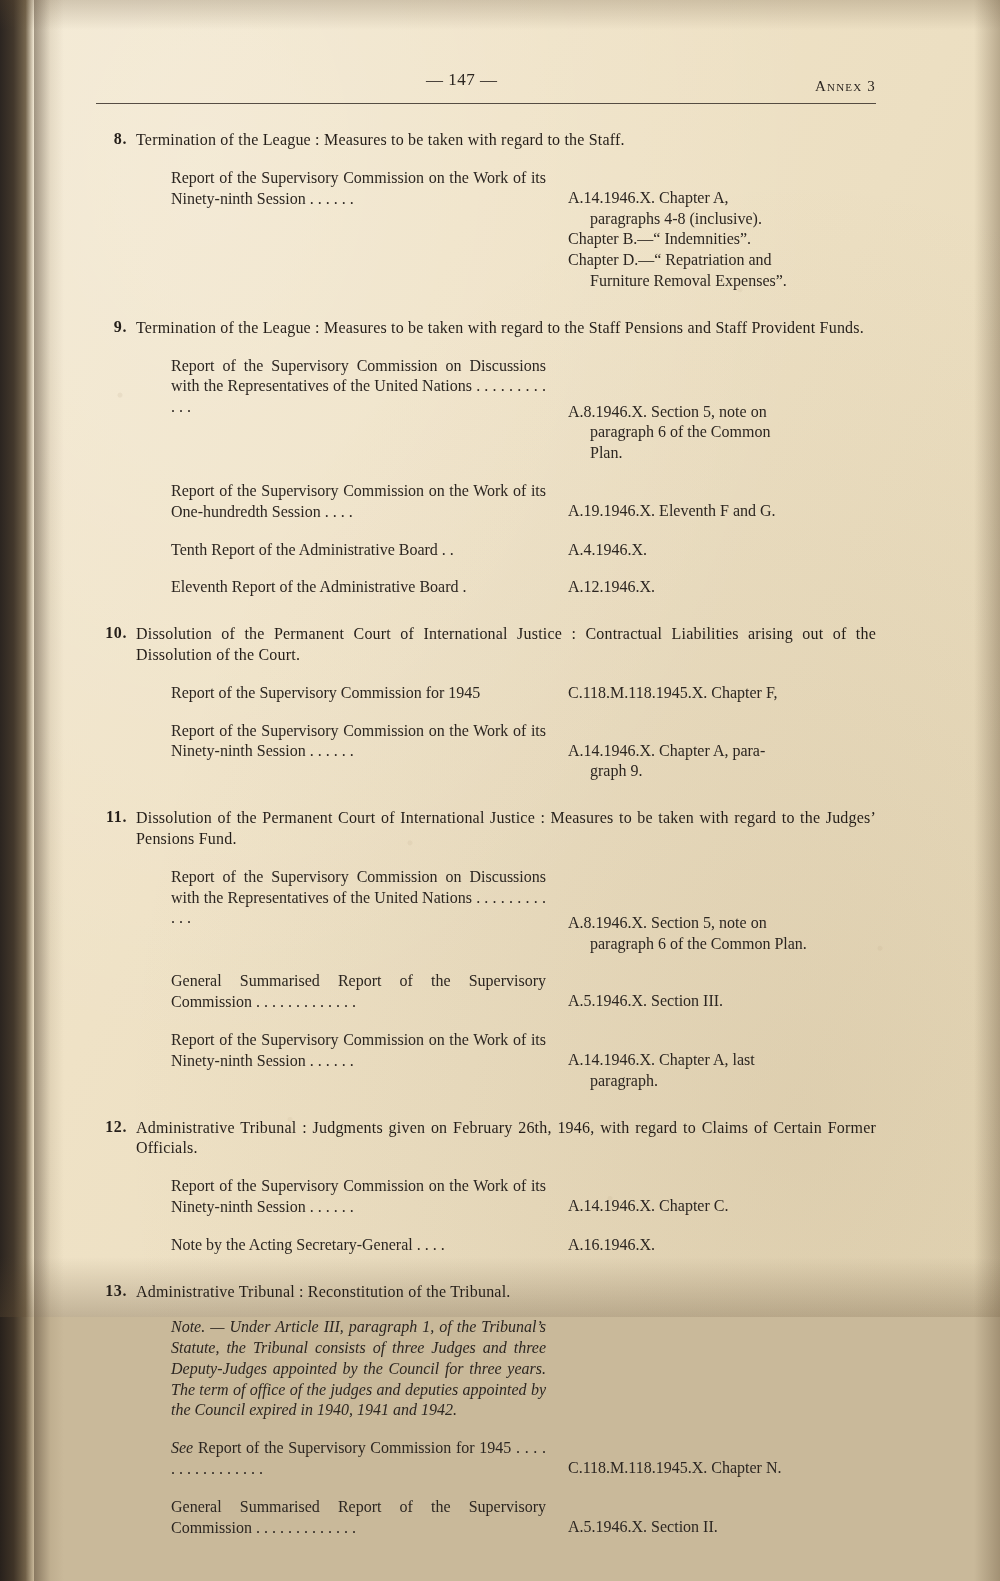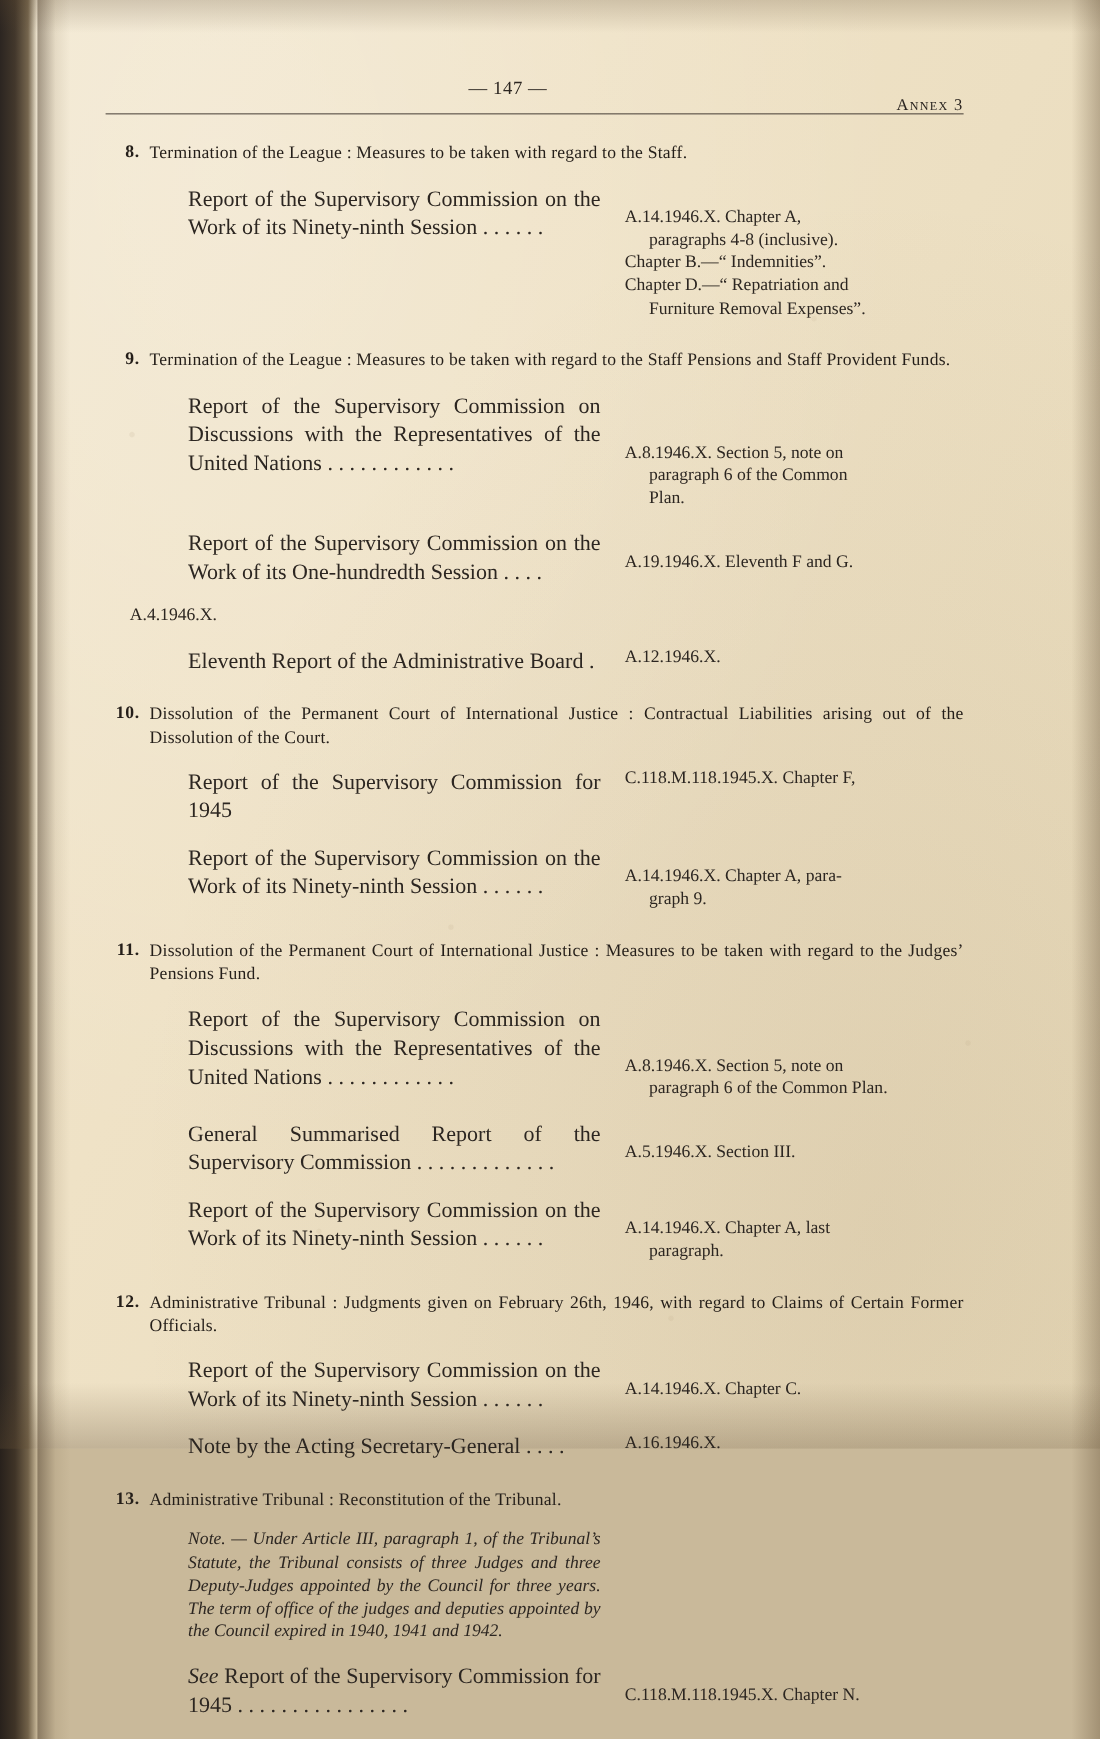--- a/index.html
+++ b/index.html
@@ -82,21 +82,21 @@
     position: absolute;
     left: 330px;
     top: 0;
     font-size: 17px;
     letter-spacing: 0.5px;
     color: #2b2520;
   }
   .runhead .annex {
     position: absolute;
     right: 0;
-    top: 18px;
+    top: 8px;
     font-size: 15px;
     font-variant: small-caps;
     letter-spacing: 1.2px;
     color: #2b2520;
   }
   .rule {
     border-bottom: 1.3px solid #3a312a;
     margin-top: 3px;
     margin-bottom: 22px;
     opacity: 0.85;
@@ -126,21 +126,21 @@
   }
   .subentry {
     display: flex;
     margin-top: 17px;
   }
   .sub-left {
     width: 450px;
     flex: 0 0 450px;
     padding-left: 75px;
     box-sizing: border-box;
-    font-size: 20px;
+    font-size: 16px;
     line-height: 1.30;
     color: #2c2621;
     text-align: justify;
   }
   .sub-right {
     width: 330px;
     flex: 0 0 330px;
     padding-left: 22px;
     box-sizing: border-box;
     font-size: 16px;
@@ -222,20 +222,21 @@
       </div>
 
       <div class="subentry">
         <div class="sub-left">Report of the Supervisory Commission on the Work of its One-hundredth Session . . . .</div>
         <div class="sub-right rp-20">
           <span class="hang first">A.19.1946.X. Eleventh F and G.</span>
         </div>
       </div>
 
       <div class="subentry">
+        <div class="sub-left">Tenth Report of the Administrative Board . .</div>
         <div class="sub-right">
           <span class="hang first">A.4.1946.X.</span>
         </div>
       </div>
 
       <div class="subentry">
         <div class="sub-left">Eleventh Report of the Administrative Board .</div>
         <div class="sub-right">
           <span class="hang first">A.12.1946.X.</span>
         </div>

